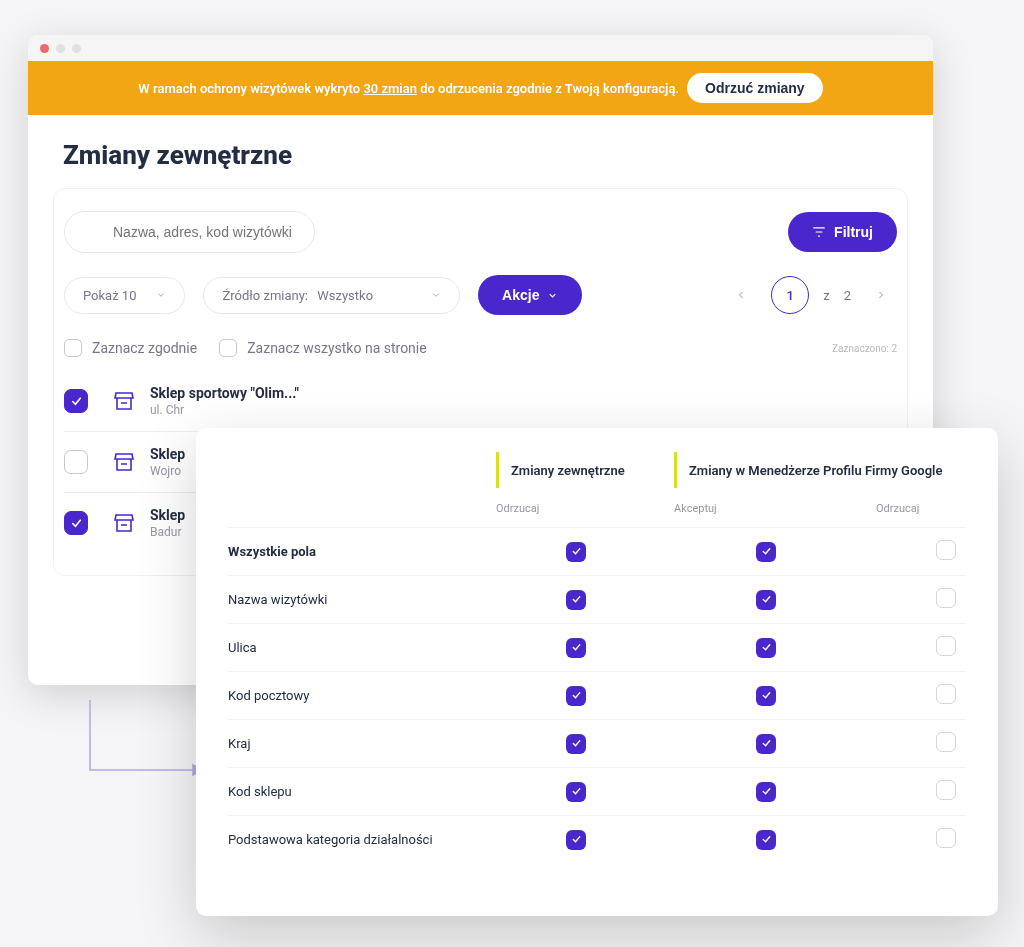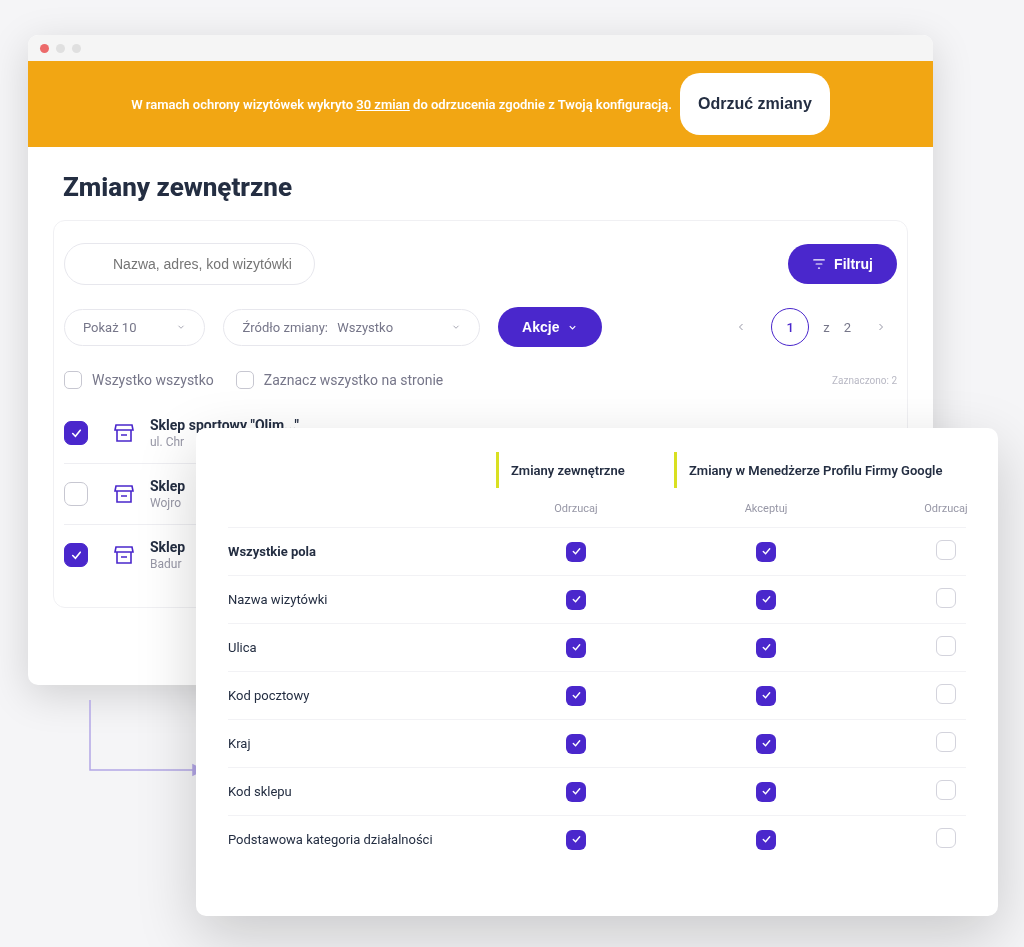--- a/index.html
+++ b/index.html
@@ -50,22 +50,22 @@
       justify-content: center;
       padding: 12px 16px;
       gap: 8px;
     }
     .banner a { color: #fff; text-decoration: underline; }
     .banner button {
       background: #fff;
       color: #242e42;
       border: none;
       border-radius: 20px;
-      padding: 22px 18px;
-      font-size: 16px;
+      padding: 7px 18px;
+      font-size: 14px;
       font-weight: 600;
       cursor: pointer;
     }
 
     .page-title {
       padding: 25px 35px 18px;
       font-size: 26px;
       font-weight: 800;
       color: #242e42;
     }
@@ -113,21 +113,21 @@
       margin-bottom: 24px;
     }
     .select-pill {
       border: 1px solid #e7e7ed;
       border-radius: 24px;
       padding: 10px 18px;
       font-size: 13px;
       color: #767689;
       display: inline-flex;
       align-items: center;
-      gap: 40px;
+      gap: 20px;
       background: #fff;
       cursor: pointer;
     }
     .select-pill.wide { gap: 58px; }
     .select-label { color: #767689; margin-right: 6px; }
     .select-value { color: #767689; }
     .chev { width: 10px; height: 10px; }
 
     .pagination {
       margin-left: auto;
@@ -219,21 +219,21 @@
       align-items: center;
     }
     .col-head.empty { border: none; }
 
     .sub-header {
       display: grid;
       grid-template-columns: 250px 160px 184px 140px;
       gap: 18px;
       font-size: 11px;
       color: #9797a6;
-      text-align: center;
+      text-align: left;
       padding: 6px 0 12px;
     }
     .sub-header > div:first-child { text-align: left; }
 
     .matrix-row {
       display: grid;
       grid-template-columns: 250px 160px 184px 140px;
       gap: 18px;
       align-items: center;
       padding: 12px 0;
@@ -343,21 +343,21 @@
           <svg width="12" height="12" viewBox="0 0 24 24">
               <path d="M9 6l6 6-6 6" stroke="#9797a6" stroke-width="2" fill="none"></path>
             </svg>
         </span>
       </div>
     </div>
 
     <div class="select-row">
       <label style="display:flex;align-items:center;">
         <span class="chk"></span>
-        <span>Wszystko wszystko</span>
+        <span>Zaznacz zgodnie</span>
       </label>
       <label style="display:flex;align-items:center;">
         <span class="chk"></span>
         <span>Zaznacz wszystko na stronie</span>
       </label>
       <span class="selected-count">Zaznaczono: 2</span>
     </div>
 
     <div class="list" id="item-list">
 

